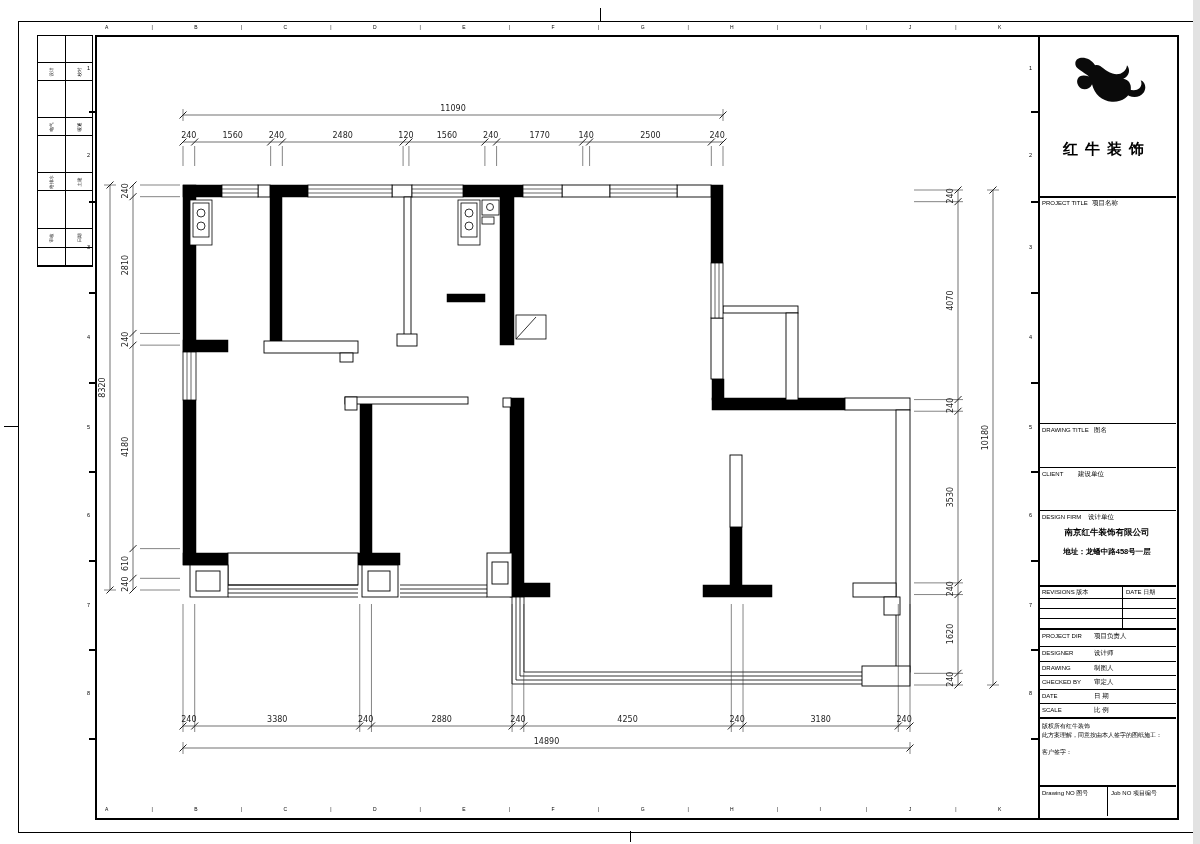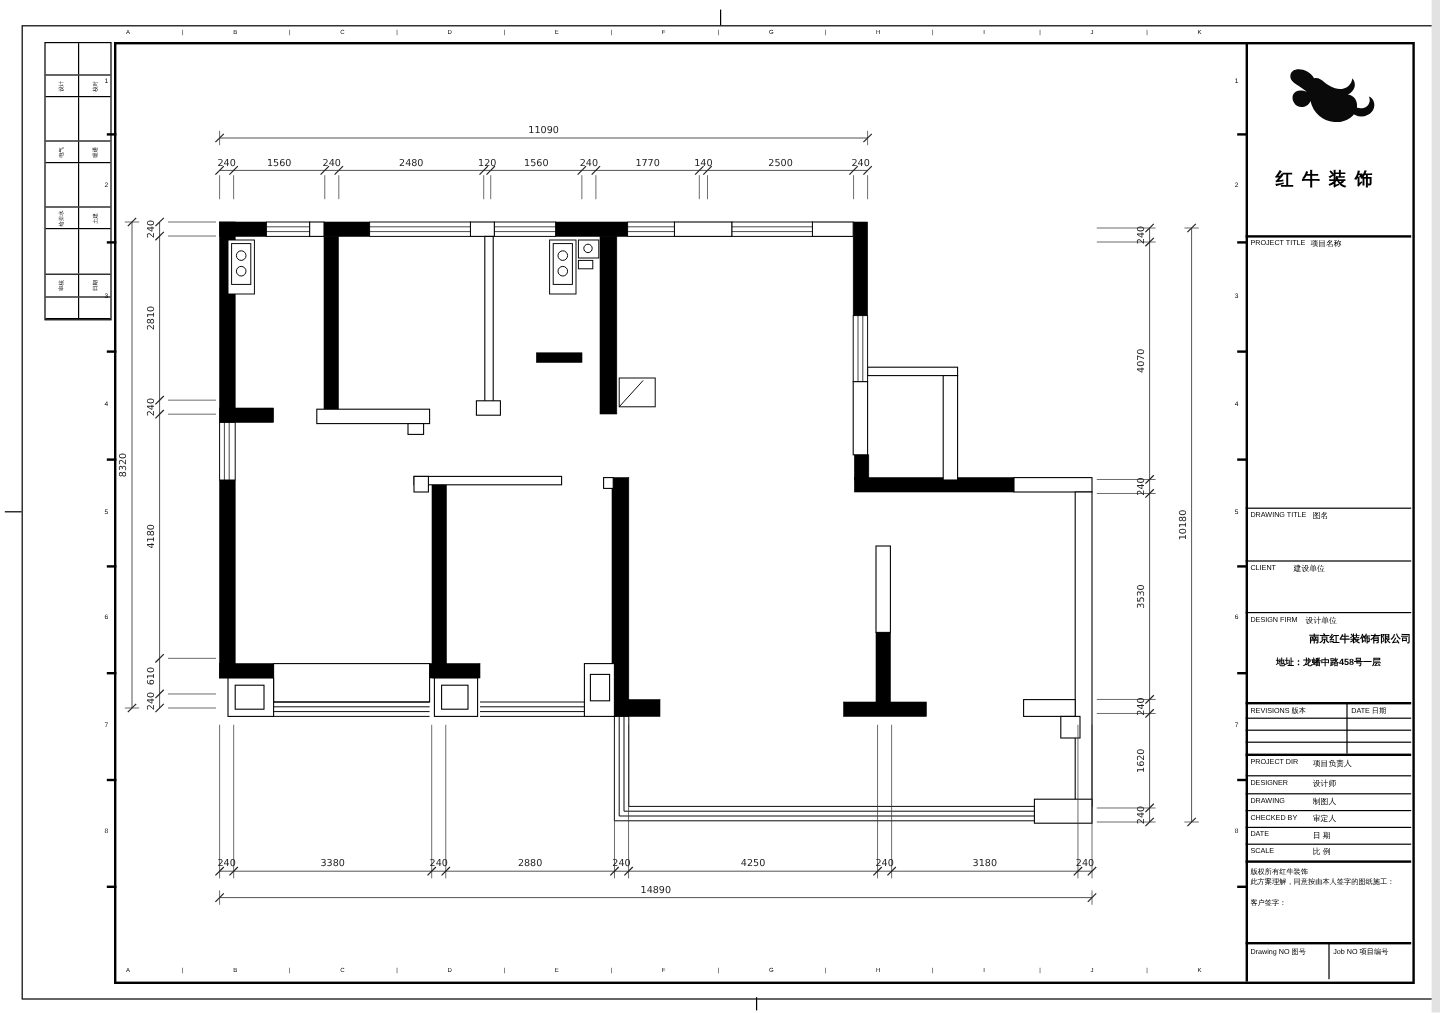--- a/index.html
+++ b/index.html
@@ -465,21 +465,21 @@
 
     <span class="tb-label" style="left:1042px;top:427px;">DRAWING TITLE</span>
     <span class="tb-label tb-cn" style="left:1094px;top:426px;">图名</span>
 
     <span class="tb-label" style="left:1042px;top:471px;">CLIENT</span>
     <span class="tb-label tb-cn" style="left:1078px;top:470px;">建设单位</span>
 
     <span class="tb-label" style="left:1042px;top:514px;">DESIGN FIRM</span>
     <span class="tb-label tb-cn" style="left:1088px;top:513px;">设计单位</span>
 
-    <div id="firm-name" style="top:527px;text-align:right;">南京红牛装饰有限公司</div>
+    <div id="firm-name" style="top:527px;">南京红牛装饰有限公司</div>
     <div id="firm-addr" style="top:547px;">地址：龙蟠中路458号一层</div>
 
     <span class="tb-label" style="left:1042px;top:588px;">REVISIONS 版本</span>
     <span class="tb-label" style="left:1126px;top:588px;">DATE 日期</span>
 
     <span class="tb-label" style="left:1042px;top:633px;">PROJECT DIR</span>
     <span class="tb-label tb-cn" style="left:1094px;top:632px;">项目负责人</span>
 
     <span class="tb-label" style="left:1042px;top:650px;">DESIGNER</span>
     <span class="tb-label tb-cn" style="left:1094px;top:649px;">设计师</span>

